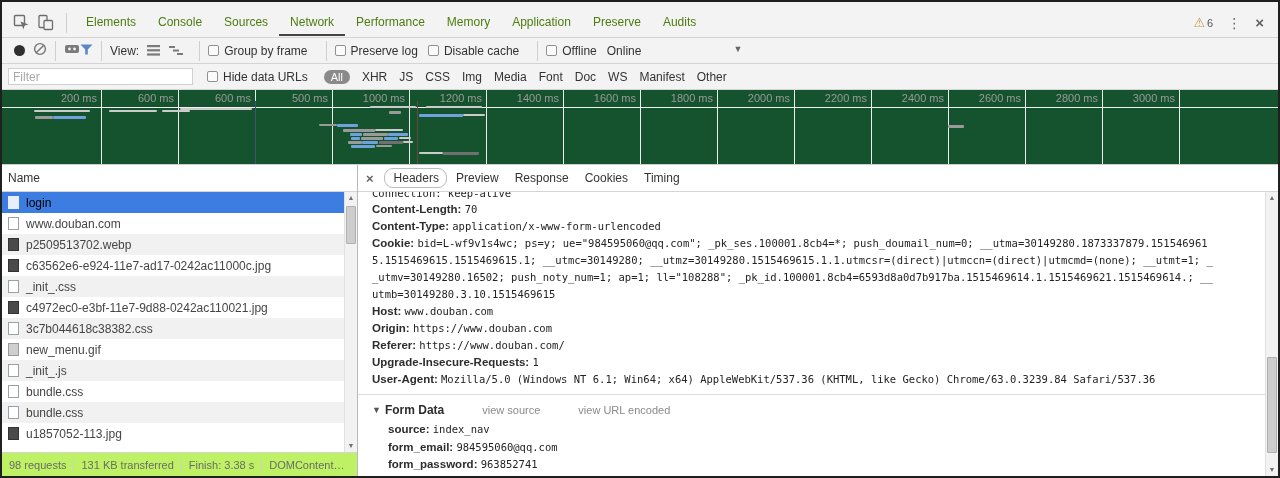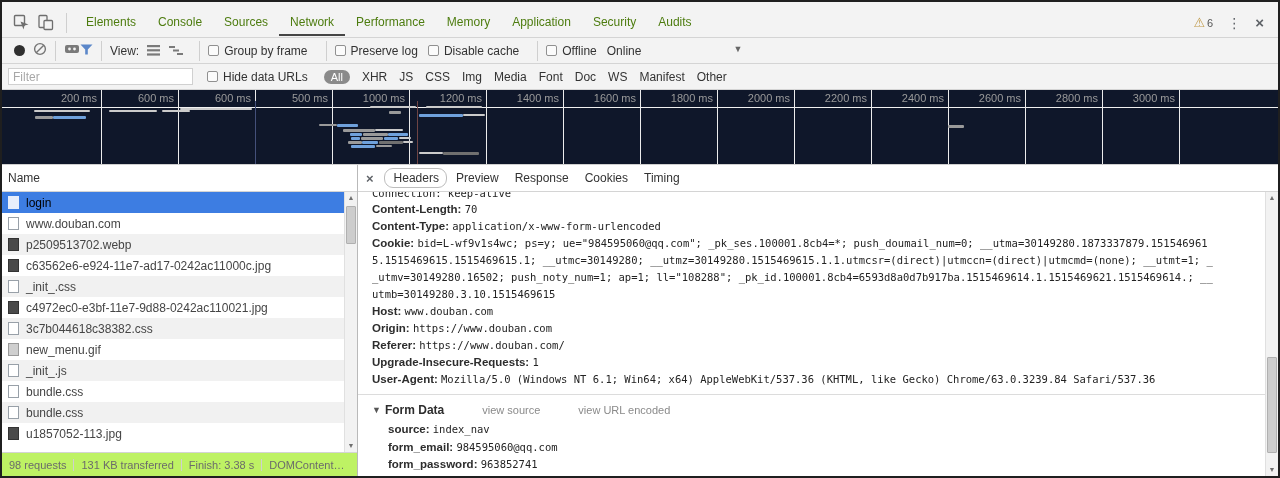--- a/index.html
+++ b/index.html
@@ -28,21 +28,21 @@
   .ddown { color:#666; font-size:9px; margin-left:48px; }
 
   
   .filterbar { position:absolute; left:0; top:62px; right:0; height:26px; background:#f3f3f3; border-bottom:1px solid #d4d4d4; display:flex; align-items:center; padding:0 6px; font-size:12px; color:#333; }
   .filter-input { width:185px; height:17px; border:1px solid #d0d0d0; background:#fff; font-size:12px; padding:0 4px; color:#333; font-family:"Liberation Sans",sans-serif; margin-right:14px; }
   .filter-input::placeholder { color:#a8a8a8; }
   .pill { background:#8a8a8a; color:#fff; border-radius:8px; padding:1px 7px; margin:0 6px; font-size:11px; }
   .tfilter { padding:1px 6px; color:#333; white-space:nowrap; }
 
   
-  .overview { position:absolute; left:0; top:88px; right:0; height:75px; background:#0f172a; border-bottom:1px solid #cfcfcf; overflow:hidden; }
+  .overview { position:absolute; left:0; top:88px; right:0; height:75px; background:#14532d; border-bottom:1px solid #cfcfcf; overflow:hidden; }
   .gridline { position:absolute; top:0; bottom:0; width:1px; background:#ececec; }
   .tick-label { position:absolute; top:2px; width:66px; text-align:right; font-size:11px; color:#9a9a9a; white-space:nowrap; }
   .ov-hline { position:absolute; left:0; right:0; top:17px; height:1px; background:#f0f0f0; }
   .wbar { position:absolute; border-radius:1px; }
   .evline { position:absolute; top:11px; bottom:0; width:1px; }
 
   
   .leftpane { position:absolute; left:0; top:163px; bottom:0; width:355px; background:#fff; }
   .name-hdr { height:27px; border-bottom:1px solid #d4d4d4; font-size:12px; color:#333; display:flex; align-items:center; padding-left:6px; background:#fff; }
   .rows { position:absolute; left:0; top:27px; right:13px; bottom:24px; overflow:hidden; }
@@ -104,21 +104,21 @@
     </span>
     <span class="vsep"></span>
     <div id="main-tabs" style="display:flex;">
         <span class="main-tab">Elements</span>
         <span class="main-tab">Console</span>
         <span class="main-tab">Sources</span>
         <span class="main-tab sel">Network</span>
         <span class="main-tab">Performance</span>
         <span class="main-tab">Memory</span>
         <span class="main-tab">Application</span>
-        <span class="main-tab">Security</span>
+        <span class="main-tab">Preserve</span>
         <span class="main-tab">Audits</span>
       </div>
     <div class="tab-right">
       <span style="display:flex;align-items:center;">
         <span class="warn-tri">⚠</span>
         <span class="warn-num">6</span>
       </span>
       <span class="kebab">⋮</span>
       <span class="closex">×</span>
     </div>

